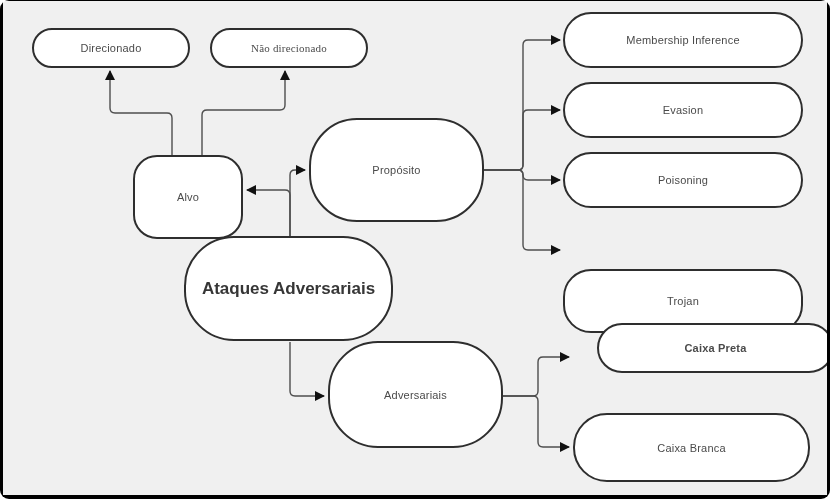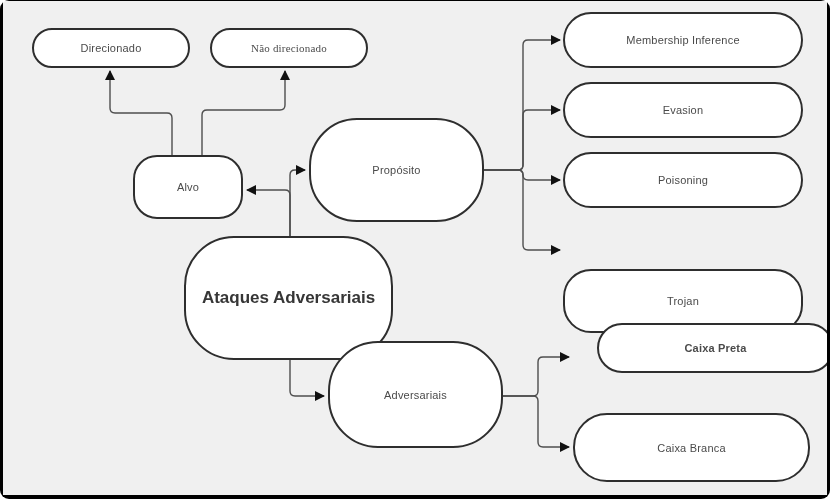--- a/index.html
+++ b/index.html
@@ -53,25 +53,25 @@
     <path d="M 484,170 H 518 Q 523,170 523,175 Q 523,180 528,180 H 560" marker-end="url(#arrow)"></path>
     <path d="M 484,170 H 518 Q 523,170 523,175 V 245 Q 523,250 528,250 H 560" marker-end="url(#arrow)"></path>
     <path d="M 503,396 H 533 Q 538,396 538,391 V 362 Q 538,357 543,357 H 569" marker-end="url(#arrow)"></path>
     <path d="M 503,396 H 533 Q 538,396 538,401 V 442 Q 538,447 543,447 H 569" marker-end="url(#arrow)"></path>
   </svg>
 
   <div class="node" style="left:32px;top:28px;width:158px;height:40px;border-radius:20px;">Direcionado</div>
 
   <div class="node" style="left:210px;top:28px;width:158px;height:40px;border-radius:20px;font-family:Liberation Serif, serif;">Não direcionado</div>
 
-  <div class="node" style="left:133px;top:155px;width:110px;height:64px;border-radius:24px;">Alvo</div>
+  <div class="node" style="left:133px;top:155px;width:110px;height:84px;border-radius:24px;">Alvo</div>
 
   <div class="node" style="left:309px;top:118px;width:175px;height:104px;border-radius:48px;">Propósito</div>
 
-  <div class="node root" style="left:184px;top:236px;width:209px;height:124px;border-radius:50px;">Ataques Adversariais</div>
+  <div class="node root" style="left:184px;top:236px;width:209px;height:105px;border-radius:50px;">Ataques Adversariais</div>
 
   <div class="node" style="left:328px;top:341px;width:175px;height:107px;border-radius:50px;">Adversariais</div>
 
   <div class="node" style="left:563px;top:12px;width:240px;height:56px;border-radius:28px;">Membership Inference</div>
 
   <div class="node" style="left:563px;top:82px;width:240px;height:56px;border-radius:28px;">Evasion</div>
 
   <div class="node" style="left:563px;top:152px;width:240px;height:56px;border-radius:28px;">Poisoning</div>
 
   <div class="node" style="left:563px;top:222px;width:240px;height:64px;border-radius:28px;margin-top:47px;">Trojan</div>

